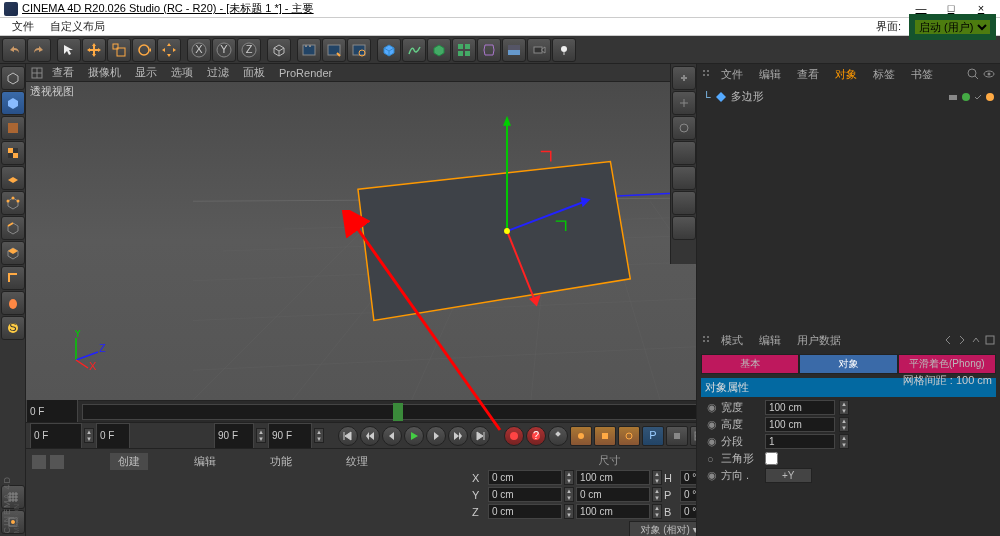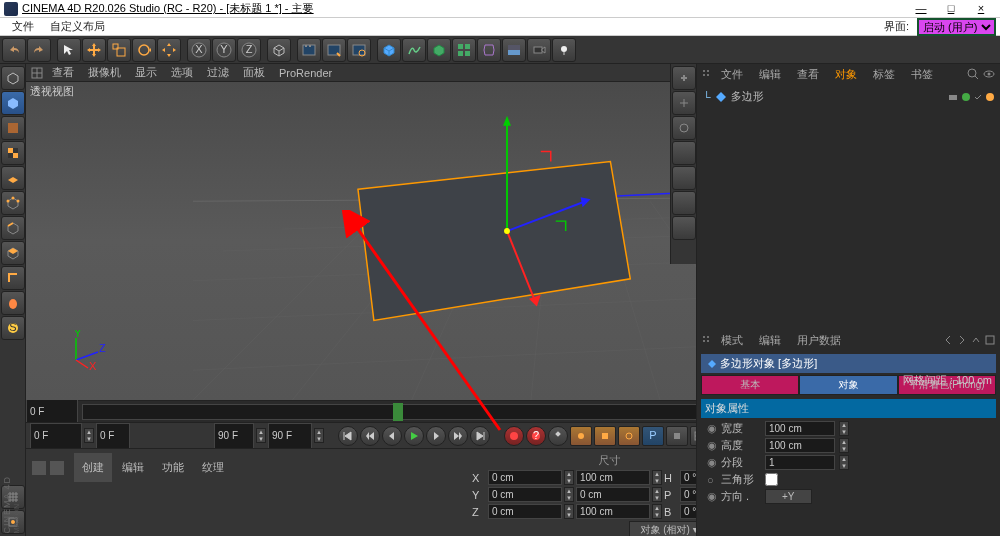--- a/index.html
+++ b/index.html
@@ -9,21 +9,21 @@
 .titlebar { height: 18px; background: #fff; color: #000; display: flex; align-items: center; padding: 0 4px; border-bottom: 1px solid #ccc; text-decoration: underline; }
 .titlebar-icon { width: 14px; height: 14px; background: linear-gradient(135deg,#2a3a5a,#1a2a4a); border-radius: 2px; margin-right: 4px; }
 .titlebar-text { flex: 1; font-size: 11px; }
 .window-btns { display: flex; gap: 0; }
 .window-btn { width: 30px; height: 16px; text-align: center; line-height: 14px; cursor: pointer; }
 
 
 .menubar { height: 18px; background: #fff; color: #222; display: flex; align-items: center; padding: 0 4px; border-bottom: 1px solid #ccc; }
 .menubar span { padding: 0 8px; cursor: pointer; }
 .menubar-right { margin-left: auto; display: flex; align-items: center; gap: 0; }
-.menubar-right select { font-size: 11px; border: 2px solid #14532d; background: #d946ef; }
+.menubar-right select { font-size: 11px; border: 6px solid #14532d; background: #4d7c0f; }
 
 
 .toolbar { height: 28px; background: #353535; display: flex; align-items: center; padding: 0 2px; gap: 1px; border-bottom: 1px solid #222; }
 .tool-btn { width: 24px; height: 24px; background: linear-gradient(#555,#3a3a3a); border: 1px solid #222; border-radius: 3px; display: flex; align-items: center; justify-content: center; cursor: pointer; position: relative; }
 .tool-sep { width: 4px; }
 .icon-svg { width: 16px; height: 16px; }
 
 
 .main { display: flex; height: calc(536px - 64px); }
 .left-palette { width: 26px; background: #353535; display: flex; flex-direction: column; gap: 1px; padding: 2px 1px; border-right: 1px solid #222; }
@@ -52,21 +52,21 @@
 .tbtn.round { border-radius: 50%; width:20px; height:20px; }
 .tbtn.green svg { fill: #4c4; }
 .tbtn.red { background: linear-gradient(#a33,#722); }
 .tbtn.orange { background: linear-gradient(#a73,#853); }
 .tbtn.blue { background: linear-gradient(#357,#246); }
 
 
 .lower { height: 88px; background: #353535; border-top: 1px solid #222; display: flex; }
 .lower-left { width: 440px; padding: 4px 6px; }
 .lower-tabs { display: flex; gap: 2px; margin-bottom: 4px; align-items: center; }
-.lower-tabs span { padding: 7px 8px; cursor: pointer; }
+.lower-tabs span { padding: 1px 8px; cursor: pointer; margin-left: 36px; }
 .lower-tabs span.active { background: #4a4a4a; }
 .ltb-icons { display:flex; gap:4px; margin-right:8px; }
 .ltb-ico { width:14px; height:14px; background:#555; }
 .coords { flex: 1; padding: 4px 6px; }
 .coords-header { display: flex; margin-bottom: 2px; }
 .coords-header span { flex: 1; text-align: center; color: #999; }
 .coord-row { display: flex; align-items: center; gap: 2px; margin-bottom: 2px; }
 .coord-row label { width: 14px; color: #ccc; }
 .coord-input { width: 74px; height: 15px; background: #1a1a1a; border: 1px solid #444; color: #ccc; padding: 0 3px; font-size: 10px; }
 .spinner { width: 10px; height: 15px; background: #444; border: 1px solid #222; display:flex; flex-direction:column; }
@@ -694,26 +694,20 @@
         </svg>
       <svg width="12" height="12">
           <path d="M3 8 L6 4 L9 8" fill="none" stroke="#888"></path>
         </svg>
       <svg width="12" height="12">
           <rect x="2" y="2" width="8" height="8" fill="none" stroke="#888"></rect>
         </svg>
     </div>
   </div>
   <div class="attr-object">
-    <div class="attr-title">
-      <svg width="10" height="10" style="vertical-align:middle">
-          <polygon points="5,1 9,5 5,9 1,5" fill="#5af"></polygon>
-        </svg>
-      <span>多边形对象 [多边形]</span>
-    </div>
     <div class="attr-tabs">
       <div class="attr-tab">基本</div>
       <div class="attr-tab active">对象</div>
       <div class="attr-tab">平滑着色(Phong)</div>
     </div>
     <div class="attr-section">对象属性</div>
     <div class="attr-row">
       <span class="bullet">◉</span>
         <span class="lbl">宽度</span>
       <input class="attr-input" value="100 cm" style="">

